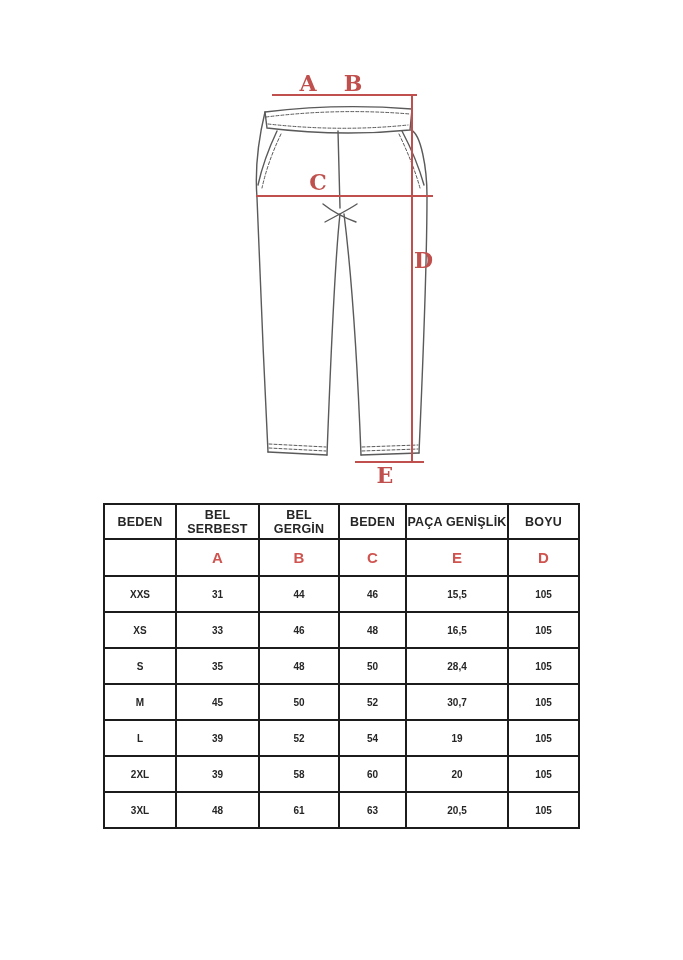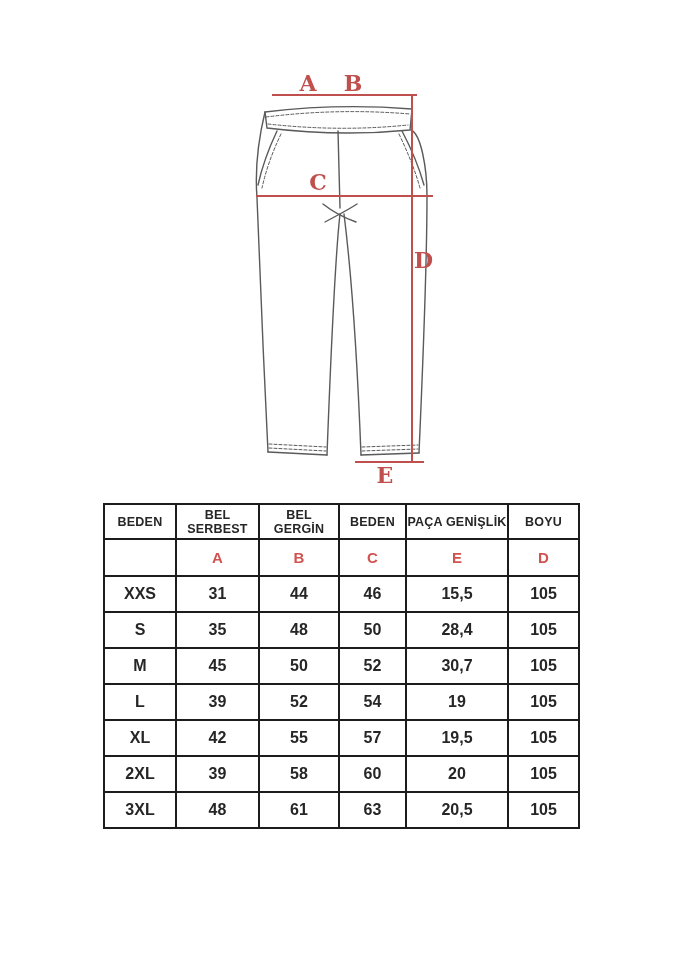--- a/index.html
+++ b/index.html
@@ -24,21 +24,21 @@
     font-weight:bold;
   }
   .size-table thead th{
     height:33px;font-size:12.5px;letter-spacing:0.2px;
   }
   .letters-row td{
     height:35px;font-size:15px;font-weight:bold;
   }
   .letters-row td{color:#cf5450;}
   .size-table tbody tr.data-row td{
-    height:34px;font-size:16px;
+    height:34px;font-size:10px;
   }
   svg text.red-label{
     font-family:"DejaVu Serif", serif;
     font-weight:bold;
     fill:#c0504d;
   }
 </style>
 </head>
 <body>
 
@@ -126,20 +126,28 @@
     <tbody>
         <tr class="data-row">
           <td>XXS</td>
           <td>31</td>
           <td>44</td>
           <td>46</td>
           <td>15,5</td>
           <td>105</td>
         </tr>
         <tr class="data-row">
+          <td>XS</td>
+          <td>33</td>
+          <td>46</td>
+          <td>48</td>
+          <td>16,5</td>
+          <td>105</td>
+        </tr>
+        <tr class="data-row">
           <td>S</td>
           <td>35</td>
           <td>48</td>
           <td>50</td>
           <td>28,4</td>
           <td>105</td>
         </tr>
         <tr class="data-row">
           <td>M</td>
           <td>45</td>
@@ -150,28 +158,20 @@
         </tr>
         <tr class="data-row">
           <td>L</td>
           <td>39</td>
           <td>52</td>
           <td>54</td>
           <td>19</td>
           <td>105</td>
         </tr>
         <tr class="data-row">
-          <td>XL</td>
-          <td>42</td>
-          <td>55</td>
-          <td>57</td>
-          <td>19,5</td>
-          <td>105</td>
-        </tr>
-        <tr class="data-row">
           <td>2XL</td>
           <td>39</td>
           <td>58</td>
           <td>60</td>
           <td>20</td>
           <td>105</td>
         </tr>
         <tr class="data-row">
           <td>3XL</td>
           <td>48</td>

